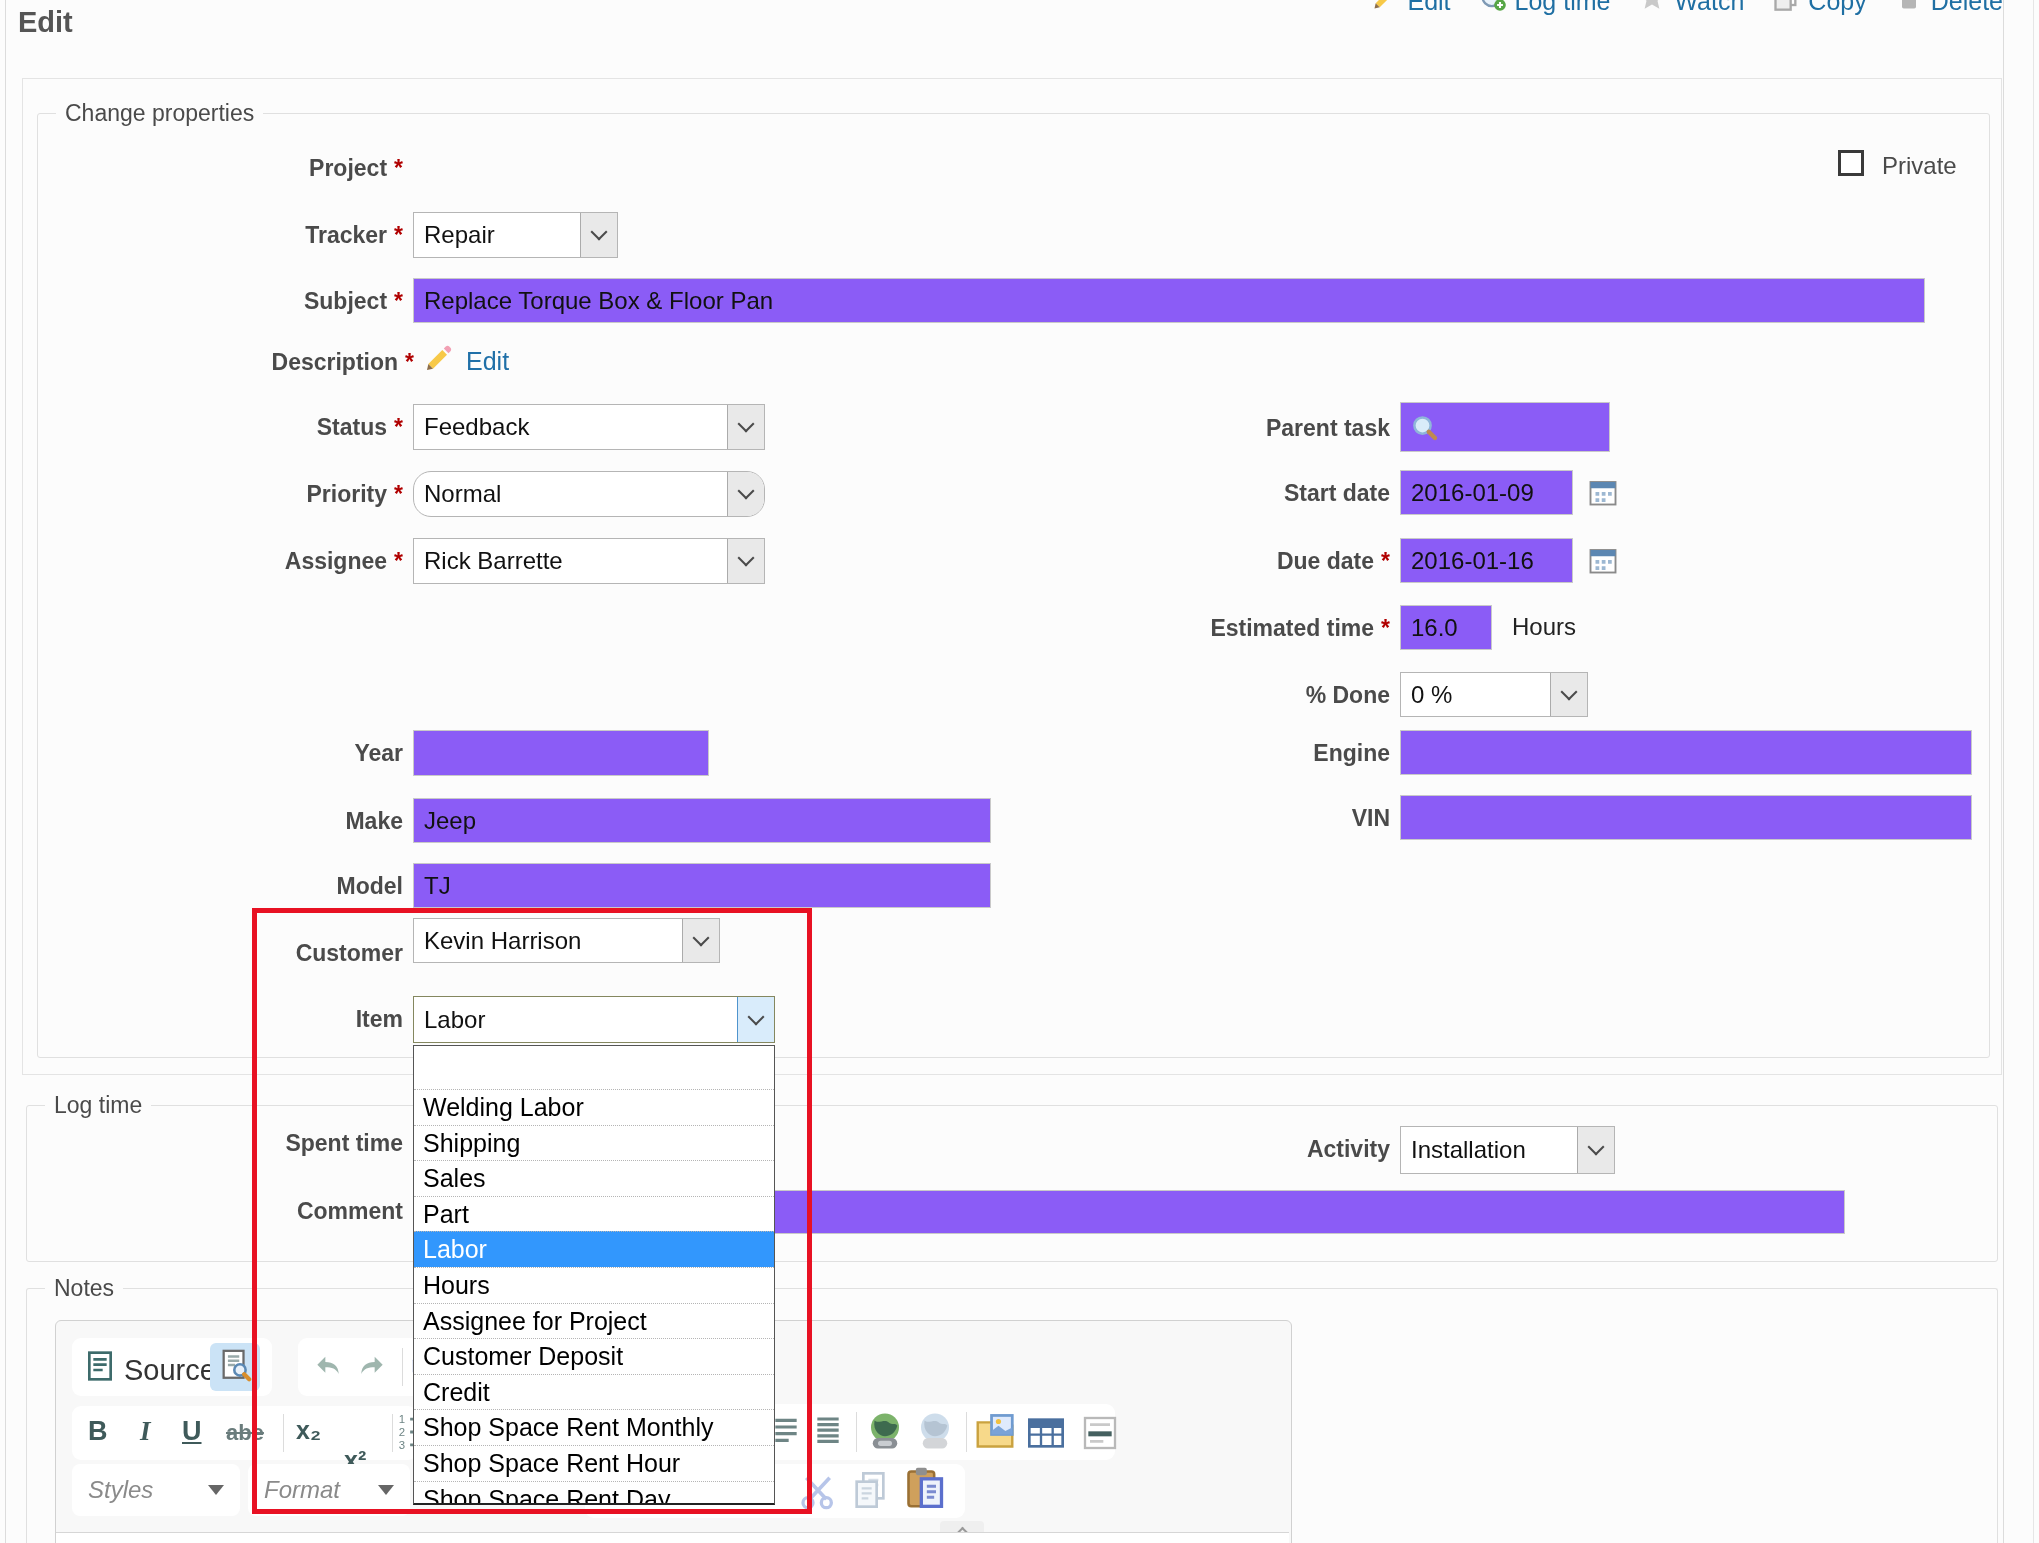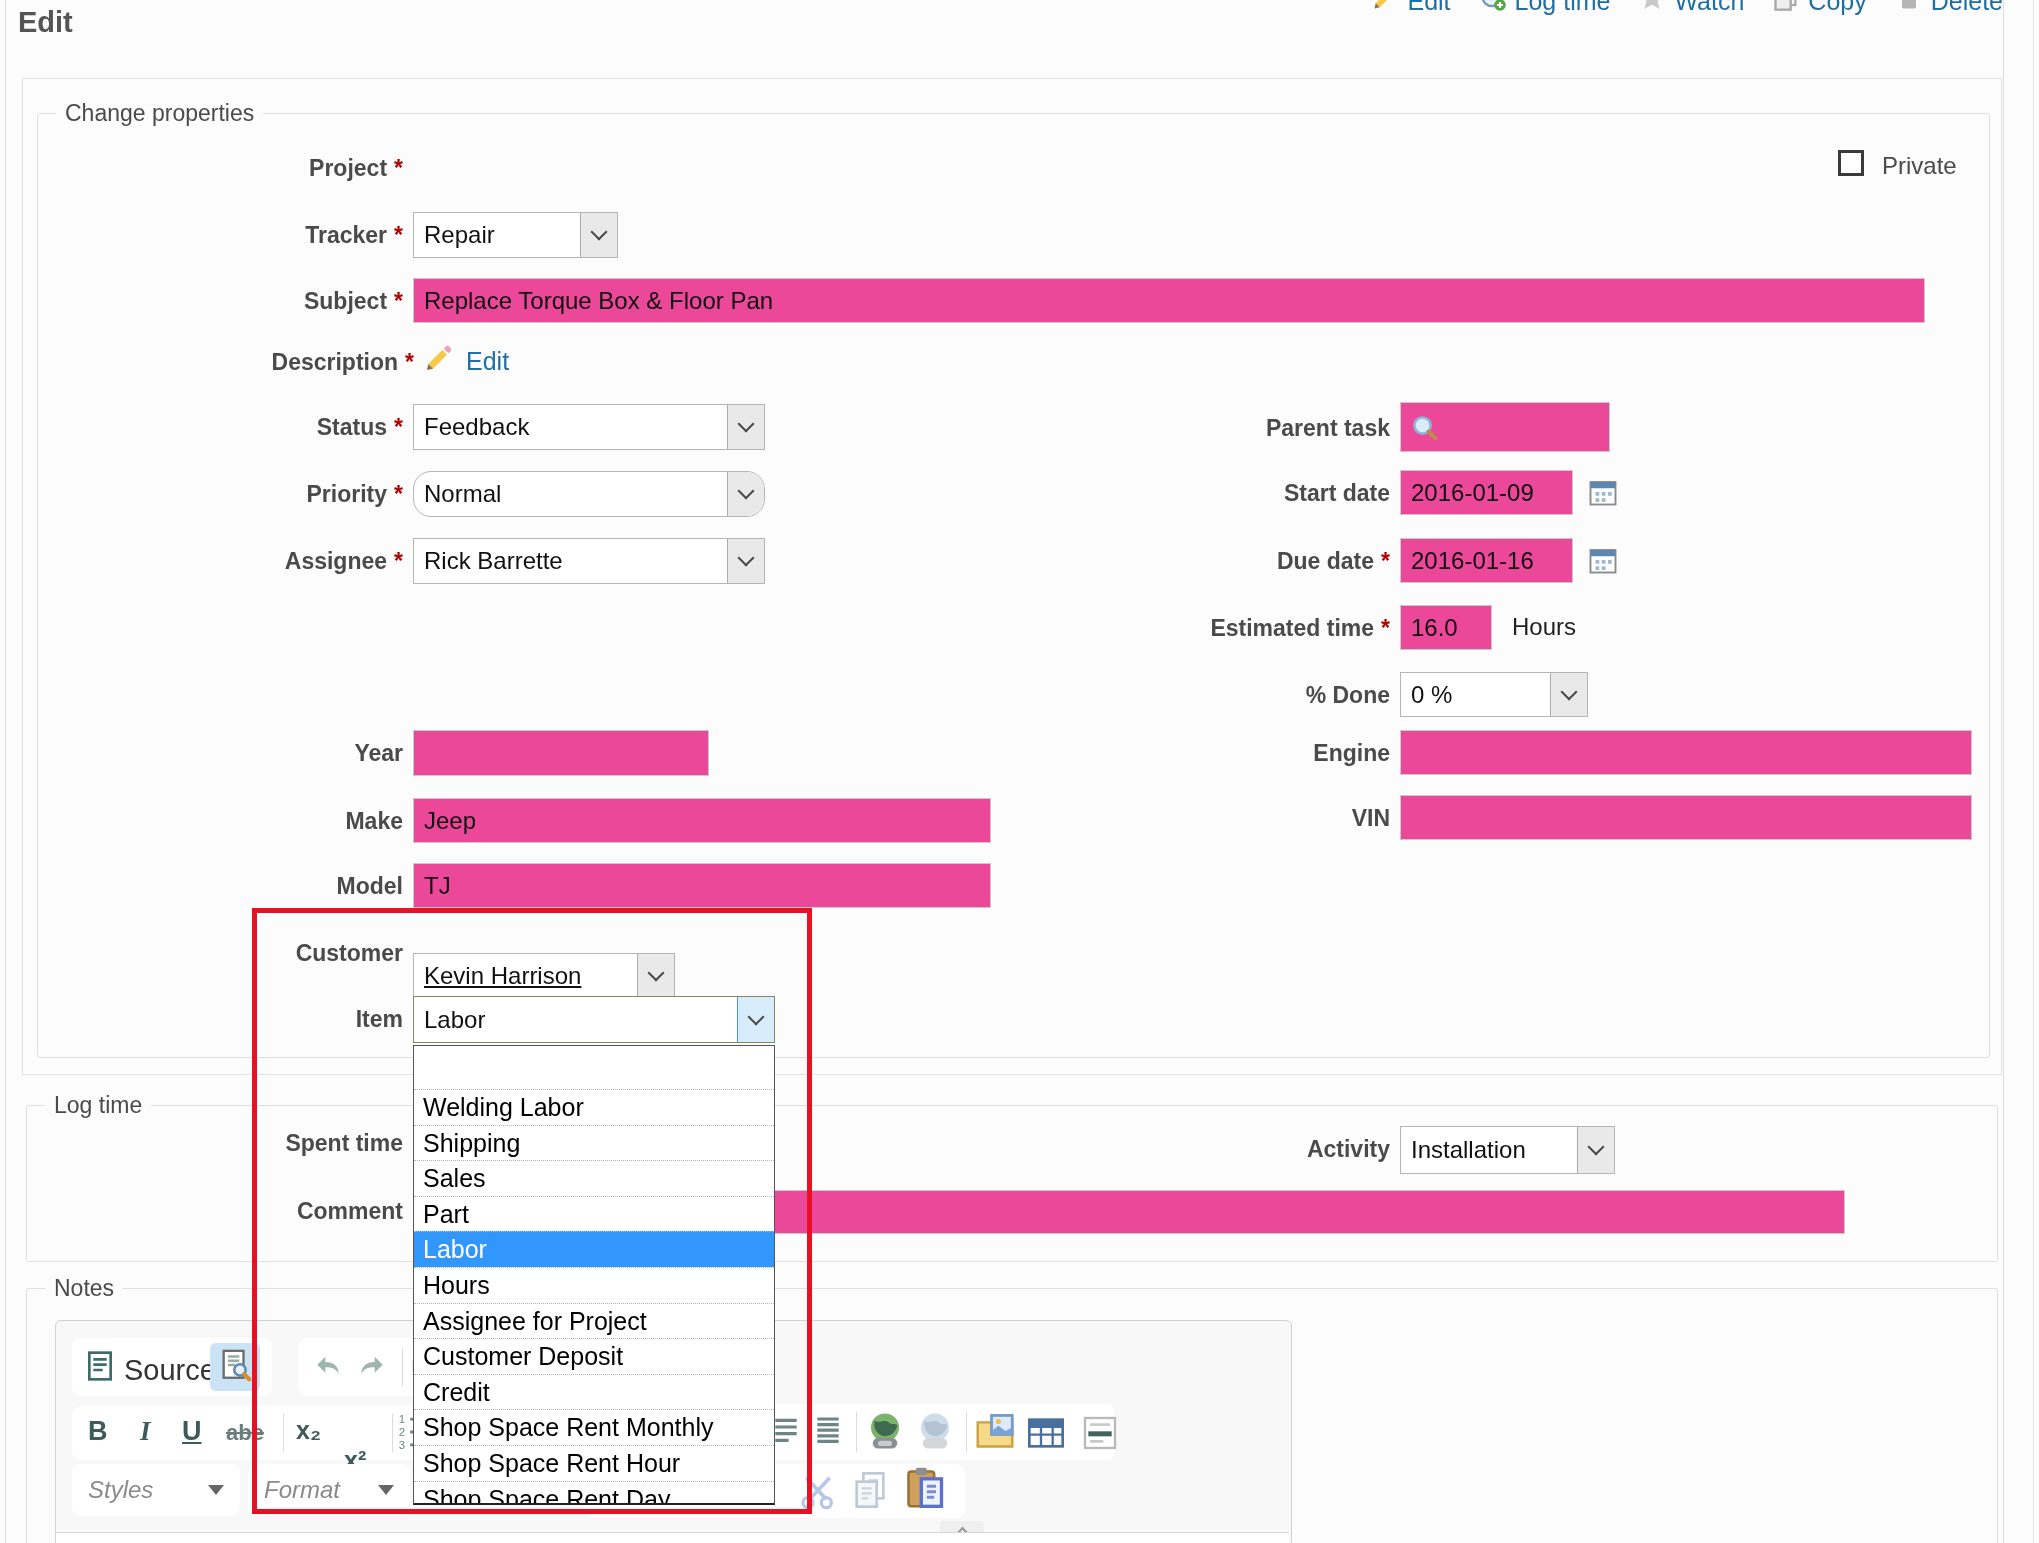--- a/index.html
+++ b/index.html
@@ -1,21 +1,21 @@
 <!DOCTYPE html>
 <html><head>
 <meta charset="utf-8">
 <style>
   html,body{margin:0;padding:0;background:#fcfcfc;}
   .page{position:relative;width:2039px;height:1543px;overflow:hidden;background:#fcfcfc;
         font-family:"Liberation Sans",sans-serif;color:#333;}
   .abs{position:absolute;}
   .lbl{position:absolute;font-weight:bold;color:#4a4a4a;font-size:23px;text-align:right;white-space:nowrap;}
   .req{color:#b00000;margin-left:7px;font-weight:bold;}
-  .txt{position:absolute;background:#ec4899;border:1px solid #c9c9c9;display:flex;align-items:center;
+  .txt{position:absolute;background:#8b5cf6;border:1px solid #c9c9c9;display:flex;align-items:center;
        padding:0 10px;font-size:24px;color:#111;box-sizing:border-box;white-space:nowrap;overflow:hidden;}
   .sel{position:absolute;background:#fff;border:1px solid #b5b5b5;display:flex;align-items:center;
        padding:0 46px 0 10px;font-size:24px;color:#111;box-sizing:border-box;white-space:nowrap;overflow:hidden;}
   .chevbox{position:absolute;top:0;right:0;bottom:0;width:36px;background:#e9e9e9;
        border-left:1px solid #ababab;display:flex;align-items:center;justify-content:center;}
   .chev{width:10px;height:10px;border-right:2px solid #4a4a4a;border-bottom:2px solid #4a4a4a;
        transform:rotate(45deg);margin-top:-6px;}
   .sel.focus{border-color:#84875f;}
   .sel.focus .chevbox{background:#d9ecfb;border-left:1px solid #4f94cd;}
   fieldset.fs{position:absolute;border:1px solid #e0e0e0;border-radius:3px;margin:0;padding:0;background:transparent;box-sizing:border-box;}
@@ -213,21 +213,21 @@
   <div class="txt" style="left:1400px;top:795px;width:572px;height:45px;">
       <span></span>
     </div>
 
   <div class="lbl" style="left:40px;width:363px;top:873px;"><span>Model</span></div>
   <div class="txt" style="left:413px;top:863px;width:578px;height:45px;">
       <span>TJ</span>
     </div>
 
   <div class="lbl" style="left:40px;width:363px;top:940px;"><span>Customer</span></div>
-  <div class="sel" style="left:413px;top:953px;width:262px;height:45px;text-decoration:underline;">
+  <div class="sel" style="left:413px;top:918px;width:307px;height:45px;">
     <span>Kevin Harrison</span>
     <span class="chevbox">
         <span class="chev"></span>
       </span>
   </div>
 
   <div class="lbl" style="left:40px;width:363px;top:1006px;"><span>Item</span></div>
   <div class="sel focus" style="left:413px;top:996px;width:362px;height:47px;">
     <span>Labor</span>
     <span class="chevbox">

